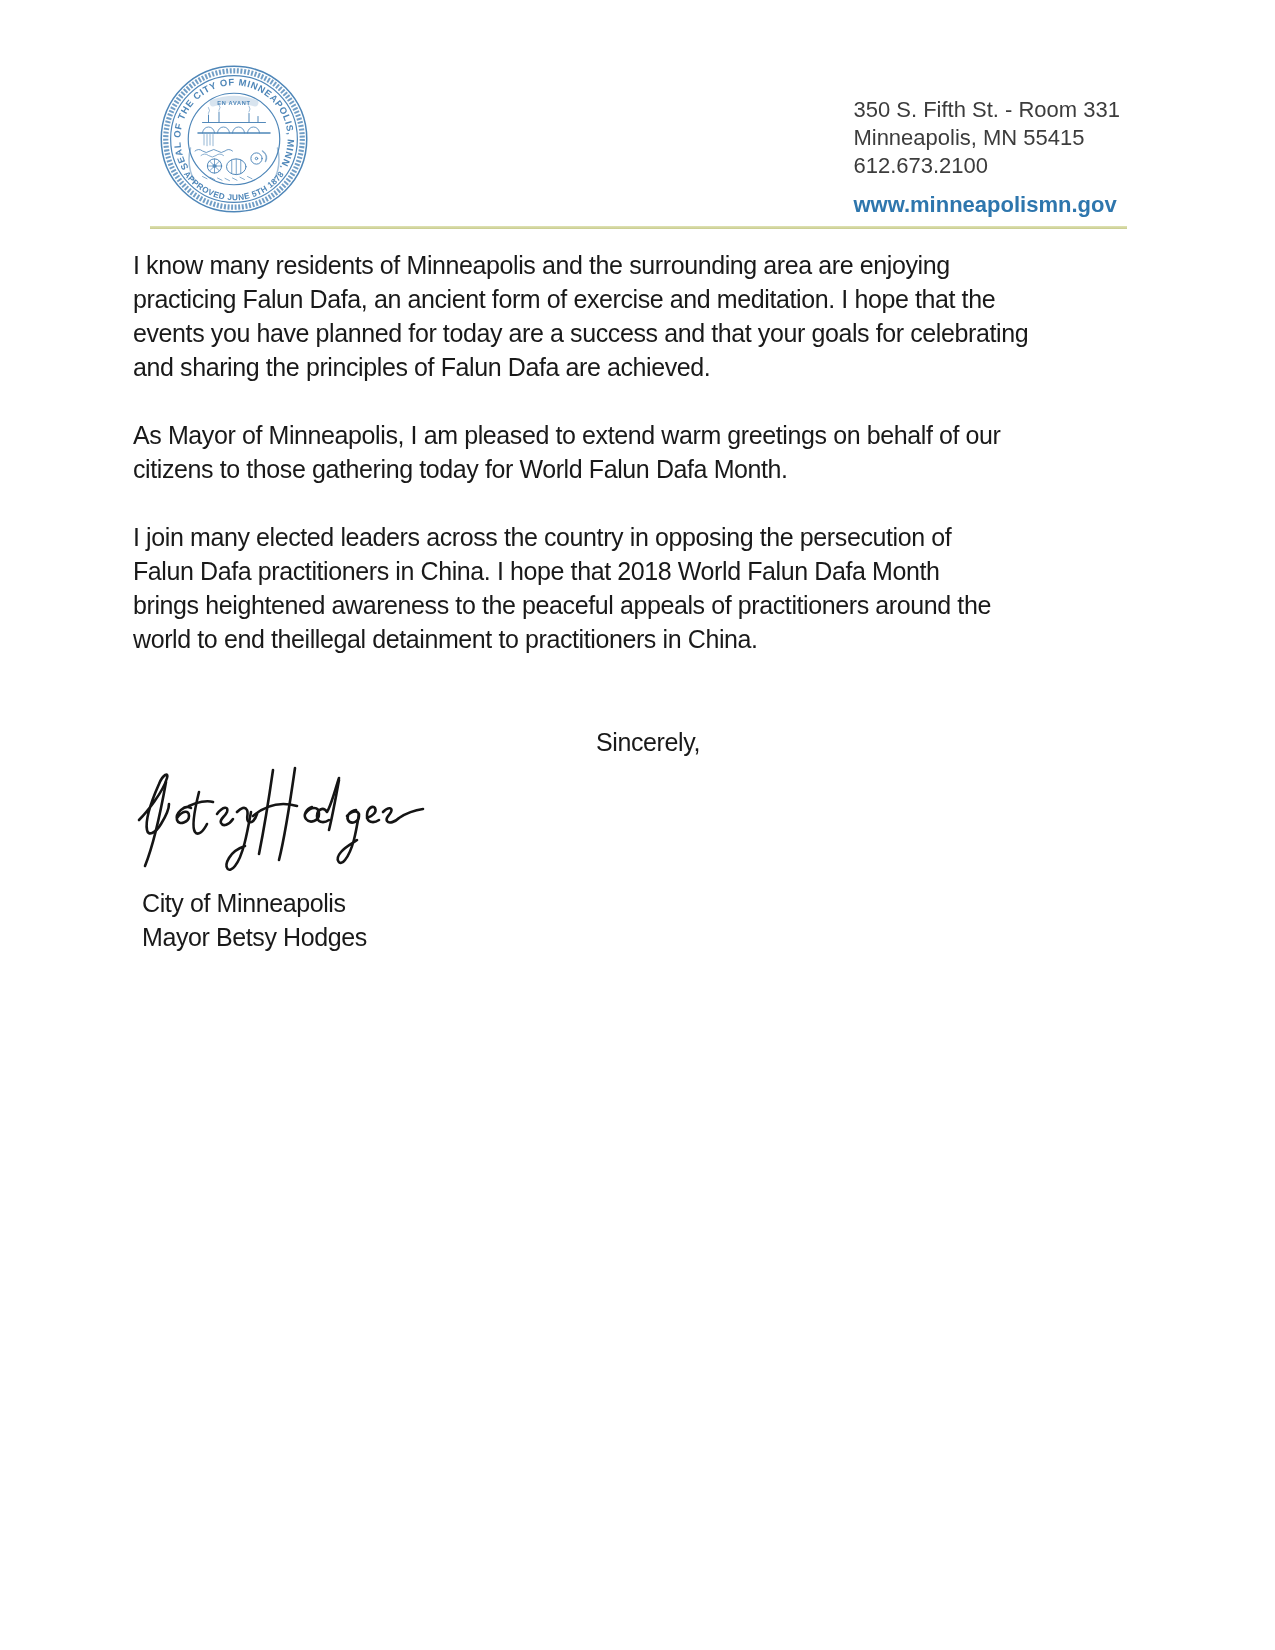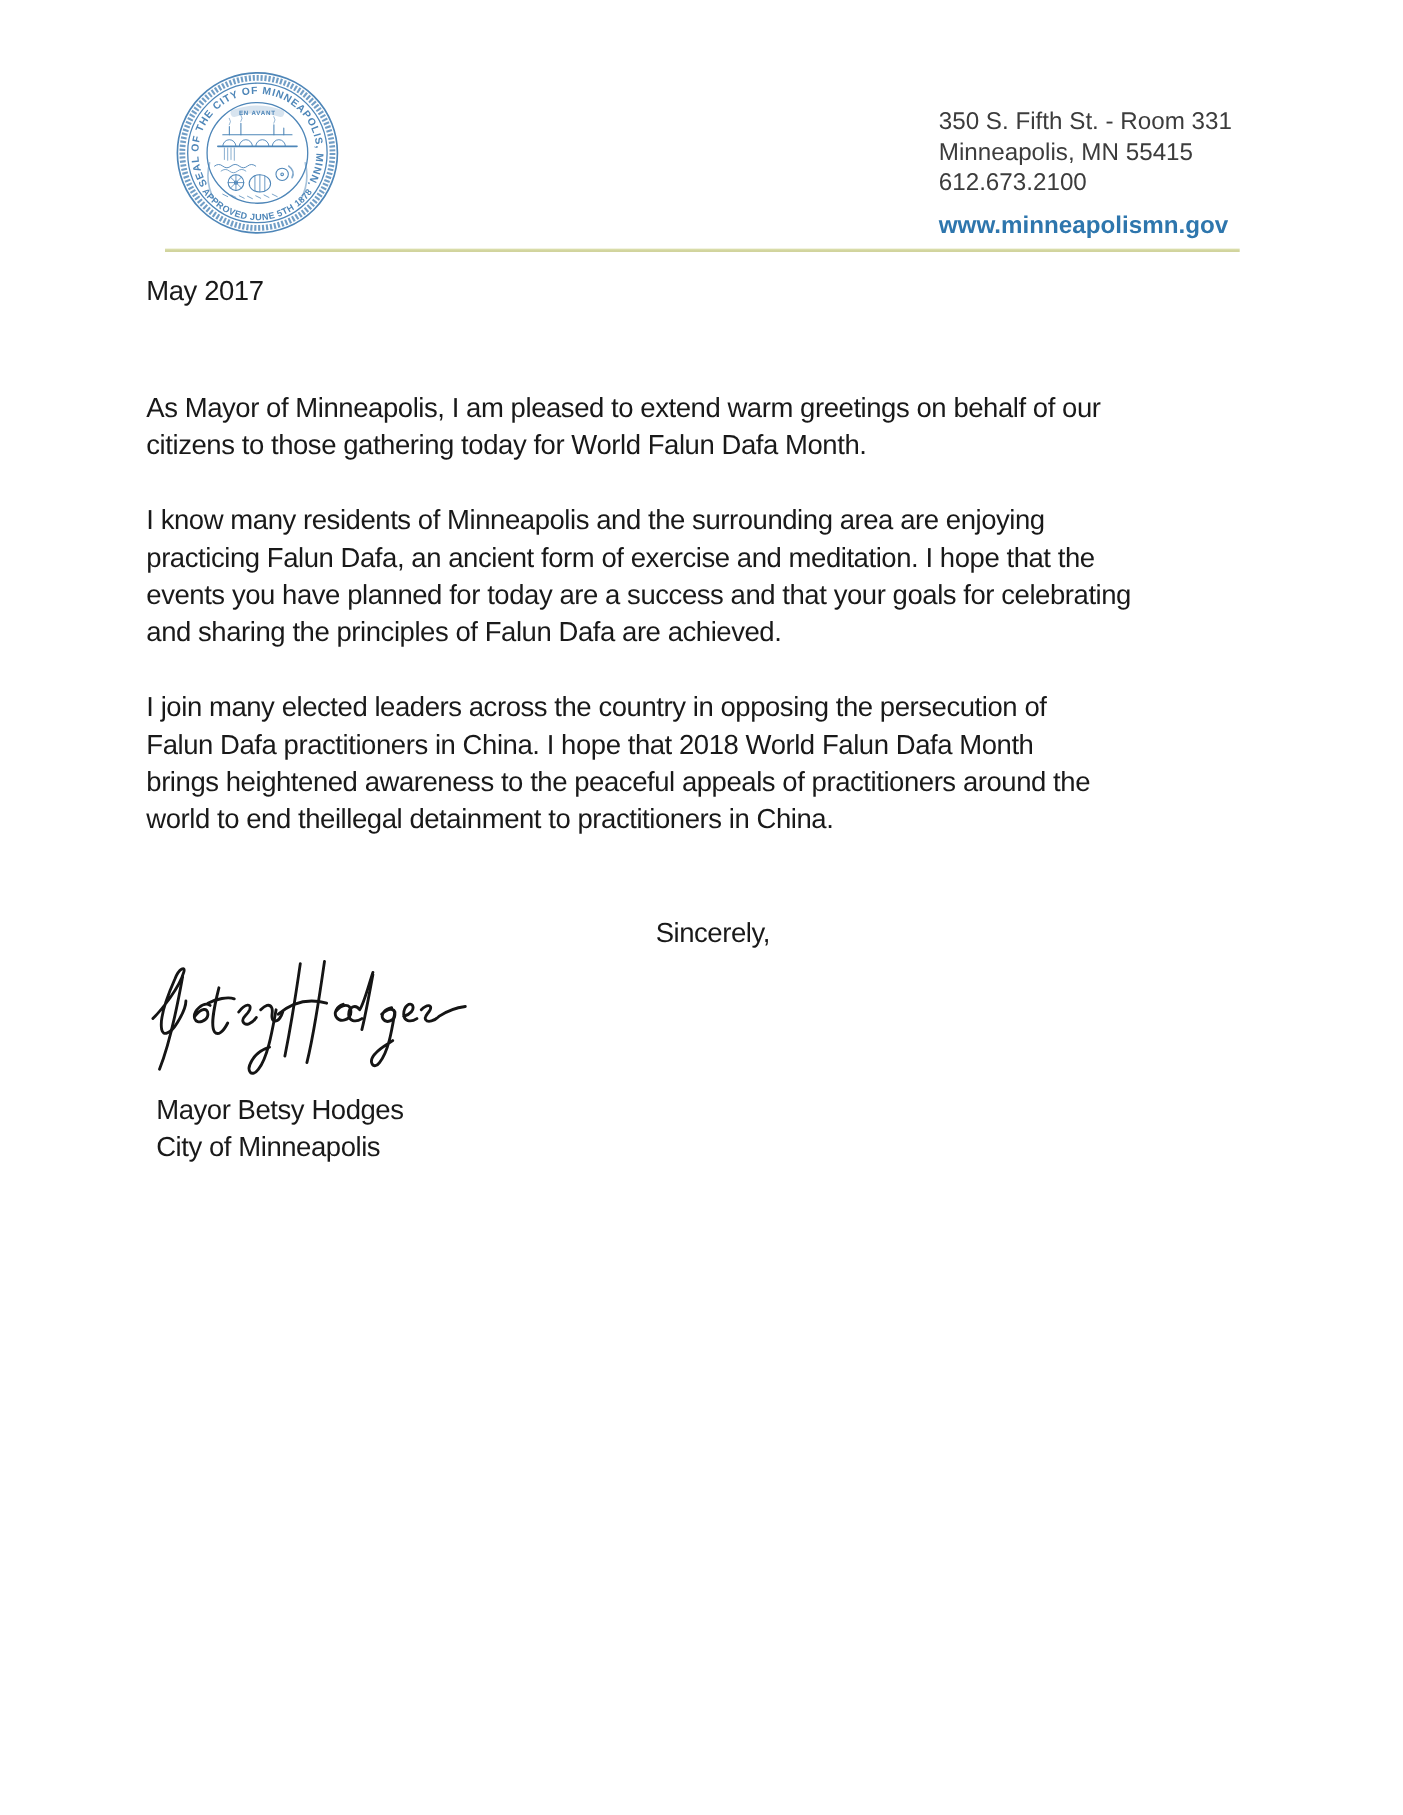--- a/index.html
+++ b/index.html
@@ -103,28 +103,27 @@
   <div class="address-block">
     <div>350 S. Fifth St. - Room 331</div>
     <div>Minneapolis, MN 55415</div>
     <div>612.673.2100</div>
     <a class="website" href="#">www.minneapolismn.gov</a>
   </div>
 
   <div class="header-divider"></div>
 
   <div class="letter-body">
-    <div class="letter-date">May 2017</div>
 
-    <p>As Mayor of Minneapolis, I am pleased to extend warm greetings on behalf of our
-citizens to those gathering today for World Falun Dafa Month.</p>
     <p>I know many residents of Minneapolis and the surrounding area are enjoying
 practicing Falun Dafa, an ancient form of exercise and meditation. I hope that the
 events you have planned for today are a success and that your goals for celebrating
 and sharing the principles of Falun Dafa are achieved.</p>
+    <p>As Mayor of Minneapolis, I am pleased to extend warm greetings on behalf of our
+citizens to those gathering today for World Falun Dafa Month.</p>
     <p>I join many elected leaders across the country in opposing the persecution of
 Falun Dafa practitioners in China. I hope that 2018 World Falun Dafa Month
 brings heightened awareness to the peaceful appeals of practitioners around the
 world to end theillegal detainment to practitioners in China.</p>
 
     <div class="closing">Sincerely,</div>
 
     <svg class="signature" viewBox="0 0 292 122" role="img" aria-label="Betsy Hodges">
       <path d="M 6,58 C 14,50 30,30 34,16 C 36,10 30,12 26,22 C 18,40 12,58 14,68 C 15,74 22,72 28,62 C 33,54 36,46 36,42"></path>
       <path d="M 33,20 C 28,48 20,84 12,104"></path>
@@ -140,18 +139,18 @@
       <path d="M 172,52 c 6,-8 14,-8 14,0 c 0,7 -9,10 -13,5 c -3,-4 0,-10 6,-12"></path>
       <path d="M 196,58 c -6,4 -12,2 -12,-4 c 0,-6 6,-10 10,-4 c 4,-6 8,-22 12,-34"></path>
       <path d="M 206,18 c -4,22 -8,42 -10,50"></path>
       <path d="M 214,54 c 6,-6 12,-6 12,0 c 0,6 -8,9 -11,4 c -2,-4 2,-9 8,-10"></path>
       <path d="M 226,52 c -3,18 -6,36 -14,46 c -5,7 -11,0 -4,-8 c 5,-6 12,-9 16,-12"></path>
       <path d="M 234,56 c 6,-2 10,-6 8,-10 c -2,-3 -8,0 -8,8 c 0,6 6,8 12,4"></path>
       <path d="M 250,50 c 6,-6 10,-4 8,0 c -2,4 -6,6 -4,9 c 2,3 8,1 12,-3 C 272,52 282,48 290,47"></path>
     </svg>
 
     <div class="signer">
+      <div>City of Minneapolis</div>
       <div>Mayor Betsy Hodges</div>
-      <div>City of Minneapolis</div>
     </div>
   </div>
 
 </div>
 
 </body></html>

